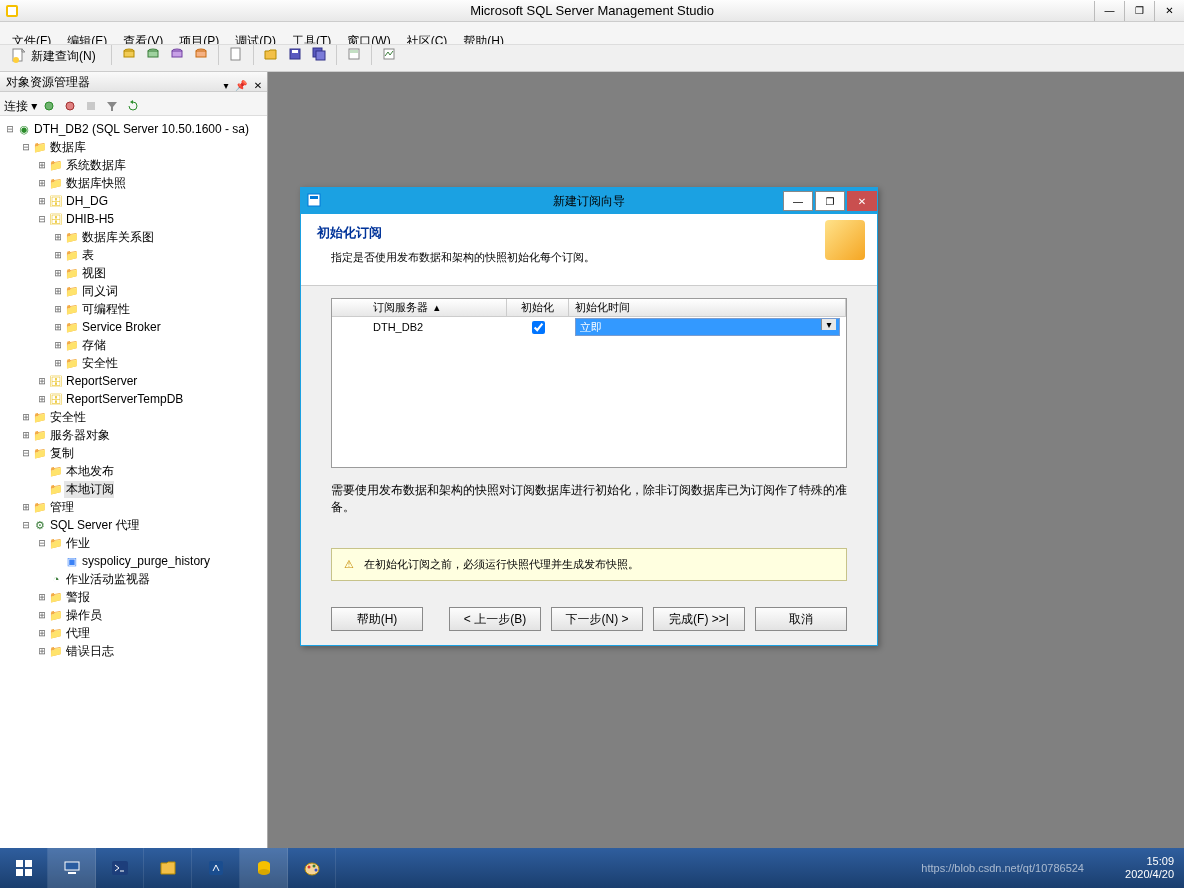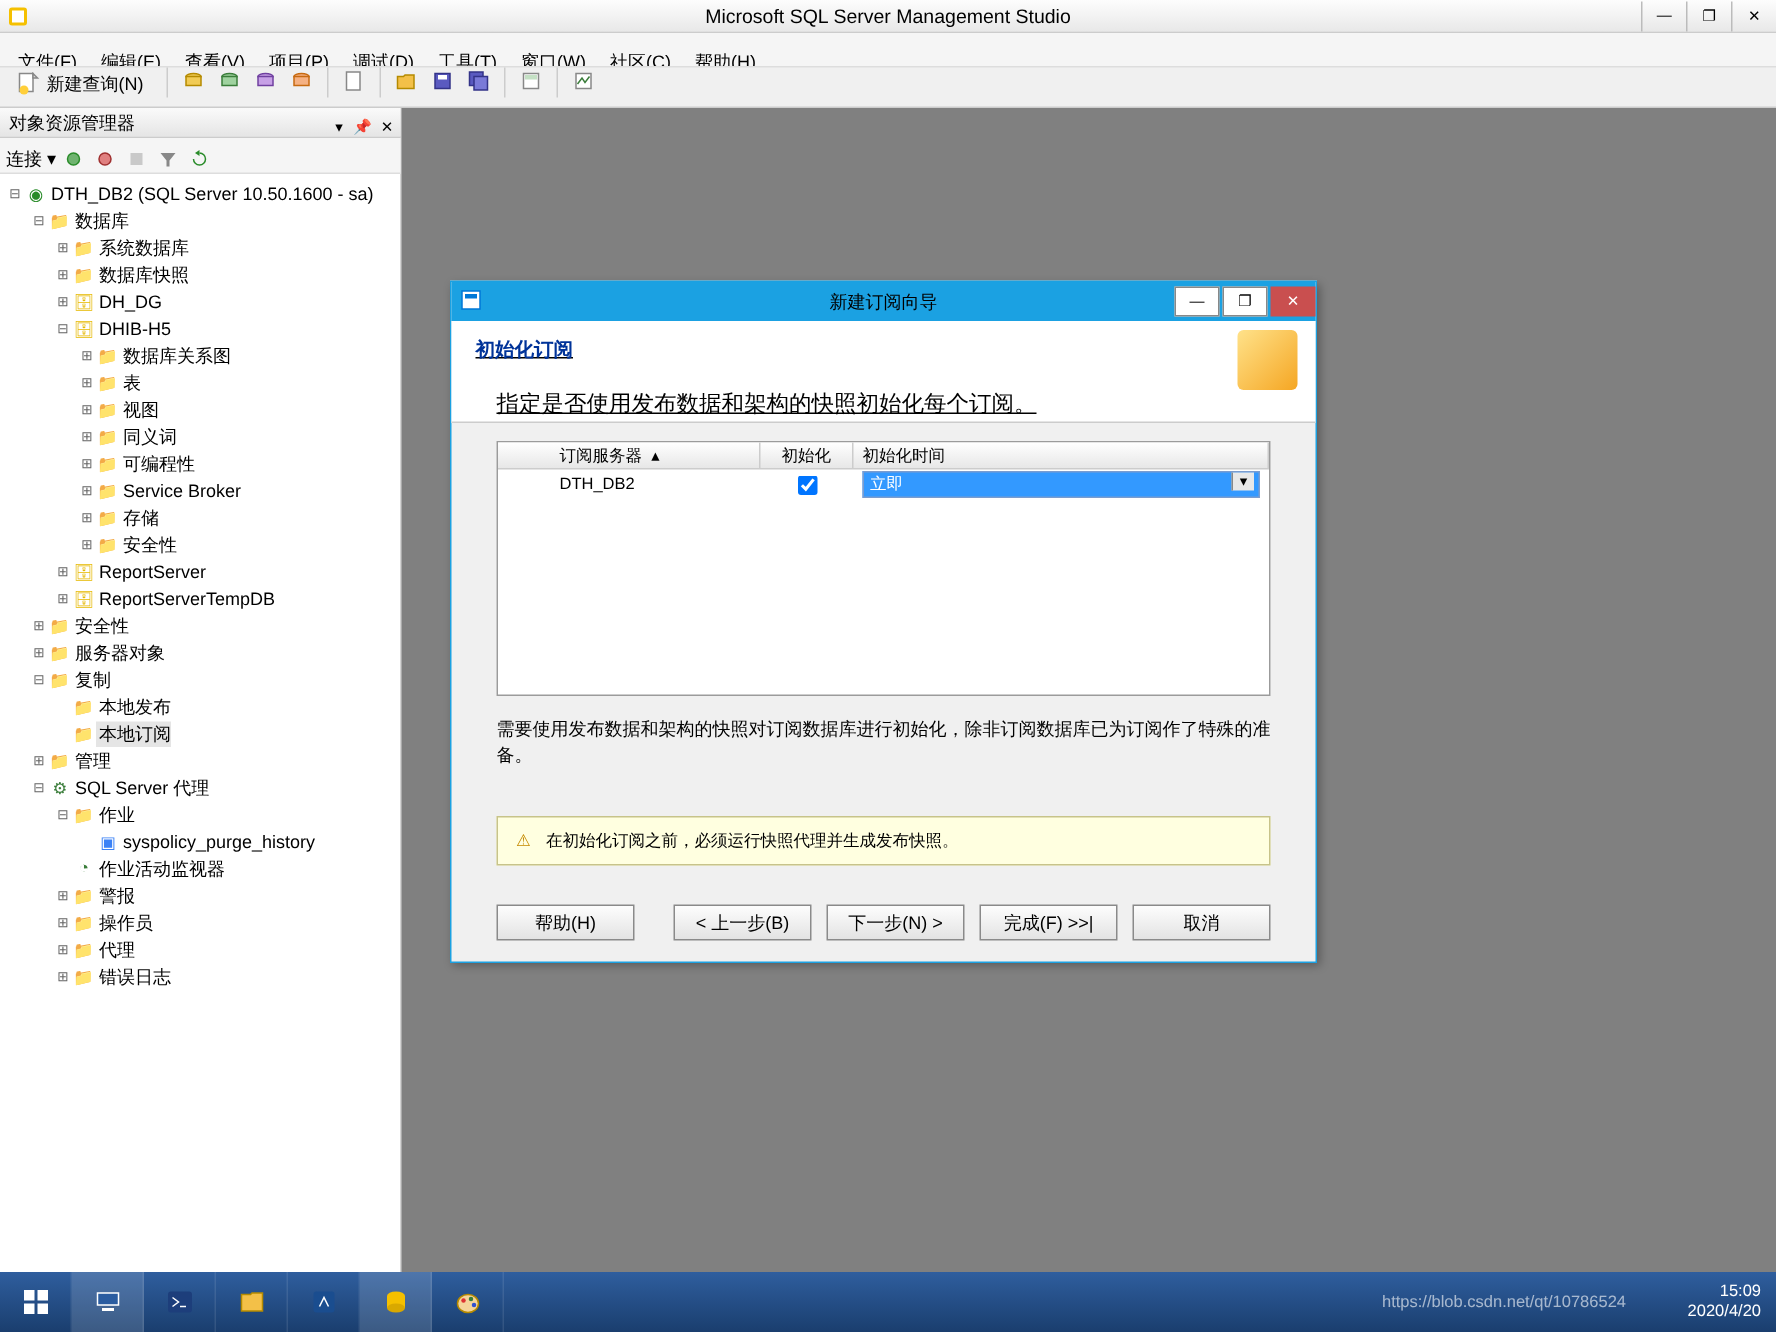--- a/index.html
+++ b/index.html
@@ -50,23 +50,23 @@
 
 .dialog { position: absolute; left: 32px; top: 115px; width: 578px; background: #f0f0f0; border: 1px solid #1ba1e2; box-shadow: 2px 2px 6px rgba(0,0,0,0.3); }
 .dlg-titlebar { height: 26px; background: #1ba1e2; display: flex; align-items: center; position: relative; }
 .dlg-titlebar .dlg-title { position: absolute; left: 50%; transform: translateX(-50%); font-size: 12px; color: #000; }
 .dlg-titlebar .dlg-icon { width: 16px; height: 16px; margin-left: 6px; }
 .dlg-titlebar .dlg-ctrls { margin-left: auto; display: flex; }
 .dlg-titlebar .dlg-ctrls div { width: 30px; height: 20px; display: flex; align-items: center; justify-content: center; font-family: sans-serif; font-size: 10px; }
 .dlg-titlebar .dlg-ctrls .close { background: #c94f4f; color: #fff; }
 .dlg-titlebar .dlg-ctrls .minmax { background: #fff; border: 1px solid #888; margin-right: 2px; }
 
-.dlg-header { padding: 10px 16px 2px 16px; background: #fff; position: relative; border-bottom: 1px solid #ccc; text-decoration: underline; }
+.dlg-header { padding: 10px 16px 20px 16px; background: #fff; position: relative; border-bottom: 1px solid #ccc; }
 .dlg-header h3 { font-size: 13px; font-weight: bold; color: #003399; }
-.dlg-header p { font-size: 15px; color: #000; margin-top: 18px; padding-left: 14px; }
+.dlg-header p { font-size: 11px; color: #000; margin-top: 8px; padding-left: 14px; }
 .dlg-header .hdr-img { position: absolute; right: 12px; top: 6px; width: 40px; height: 40px; background: linear-gradient(135deg,#ffe28a,#f5a623); border-radius: 4px; }
 
 .dlg-body { padding: 12px 30px 6px 30px; font-size: 12px; }
 .dlg-body .lbl2 { margin-bottom: 4px; }
 .grid { border: 1px solid #9b9b9b; background: #fff; height: 170px; }
 .g-head { display: flex; height: 18px; background: linear-gradient(#fff,#e7e7e7); font-size: 11px; border-bottom: 1px solid #ccc; }
 .g-head div { border-right: 1px solid #ccc; padding: 2px 6px; display: flex; align-items: center; }
 .g-row { display: flex; height: 20px; font-size: 11px; align-items: center; }
 .g-row > div { padding: 0 6px; display: flex; align-items: center; height: 100%; }
 .col1 { width: 140px; margin-left: 35px; }

